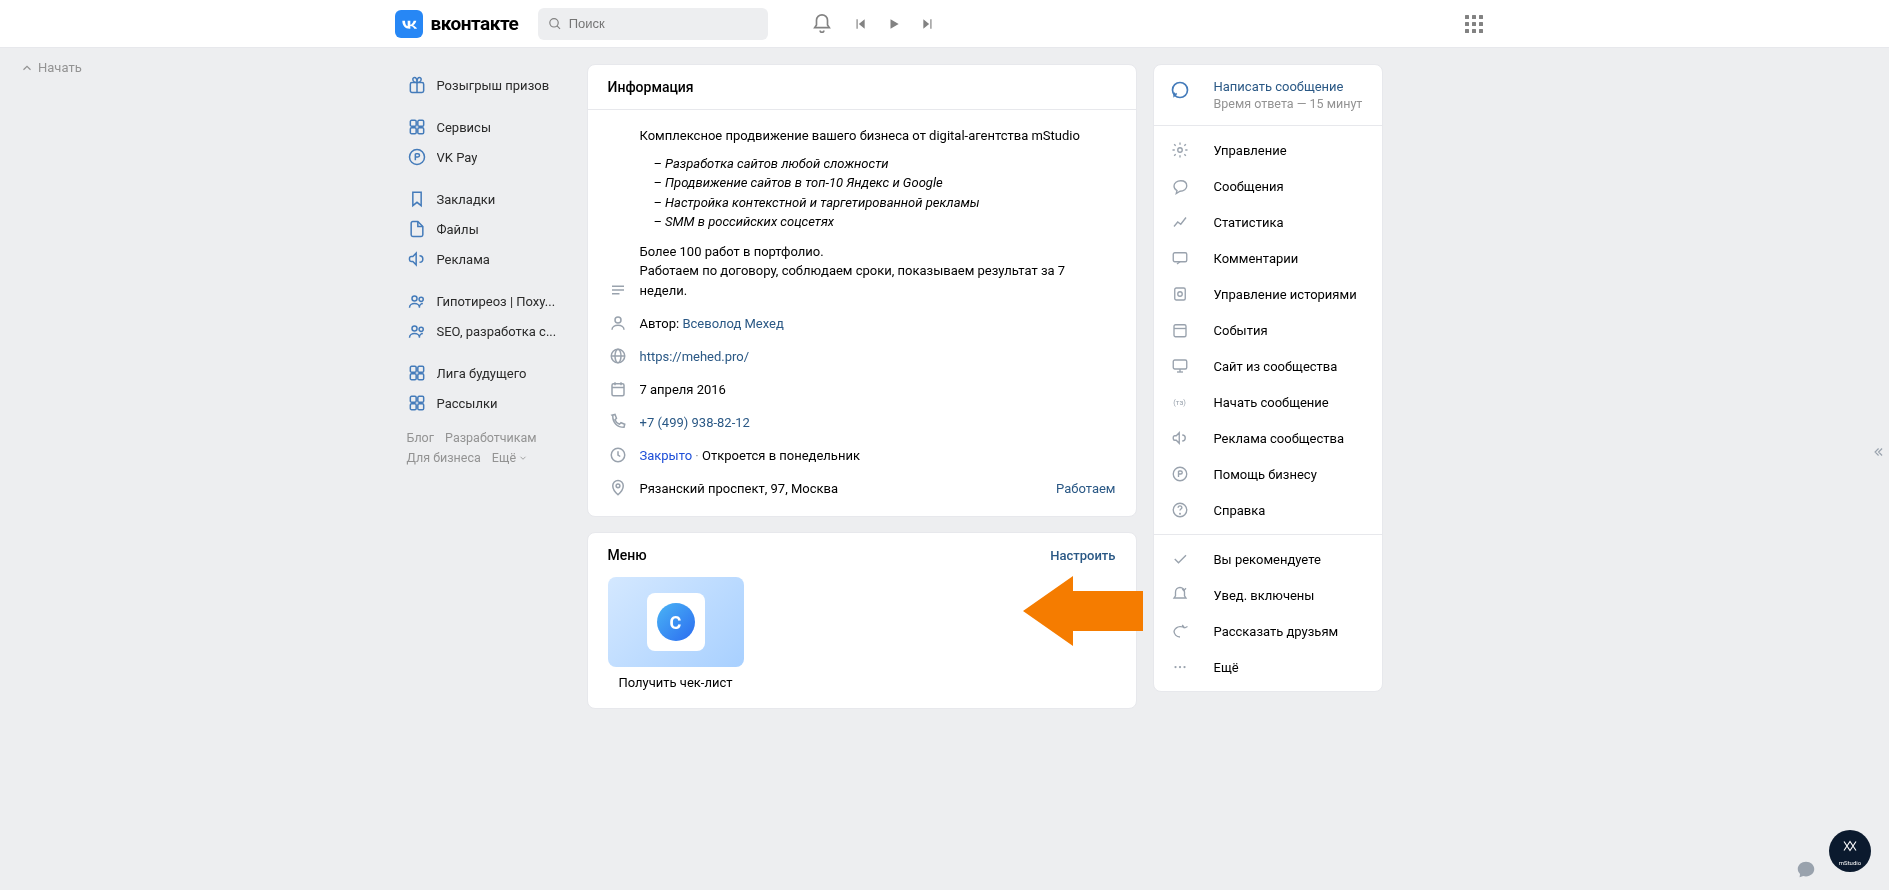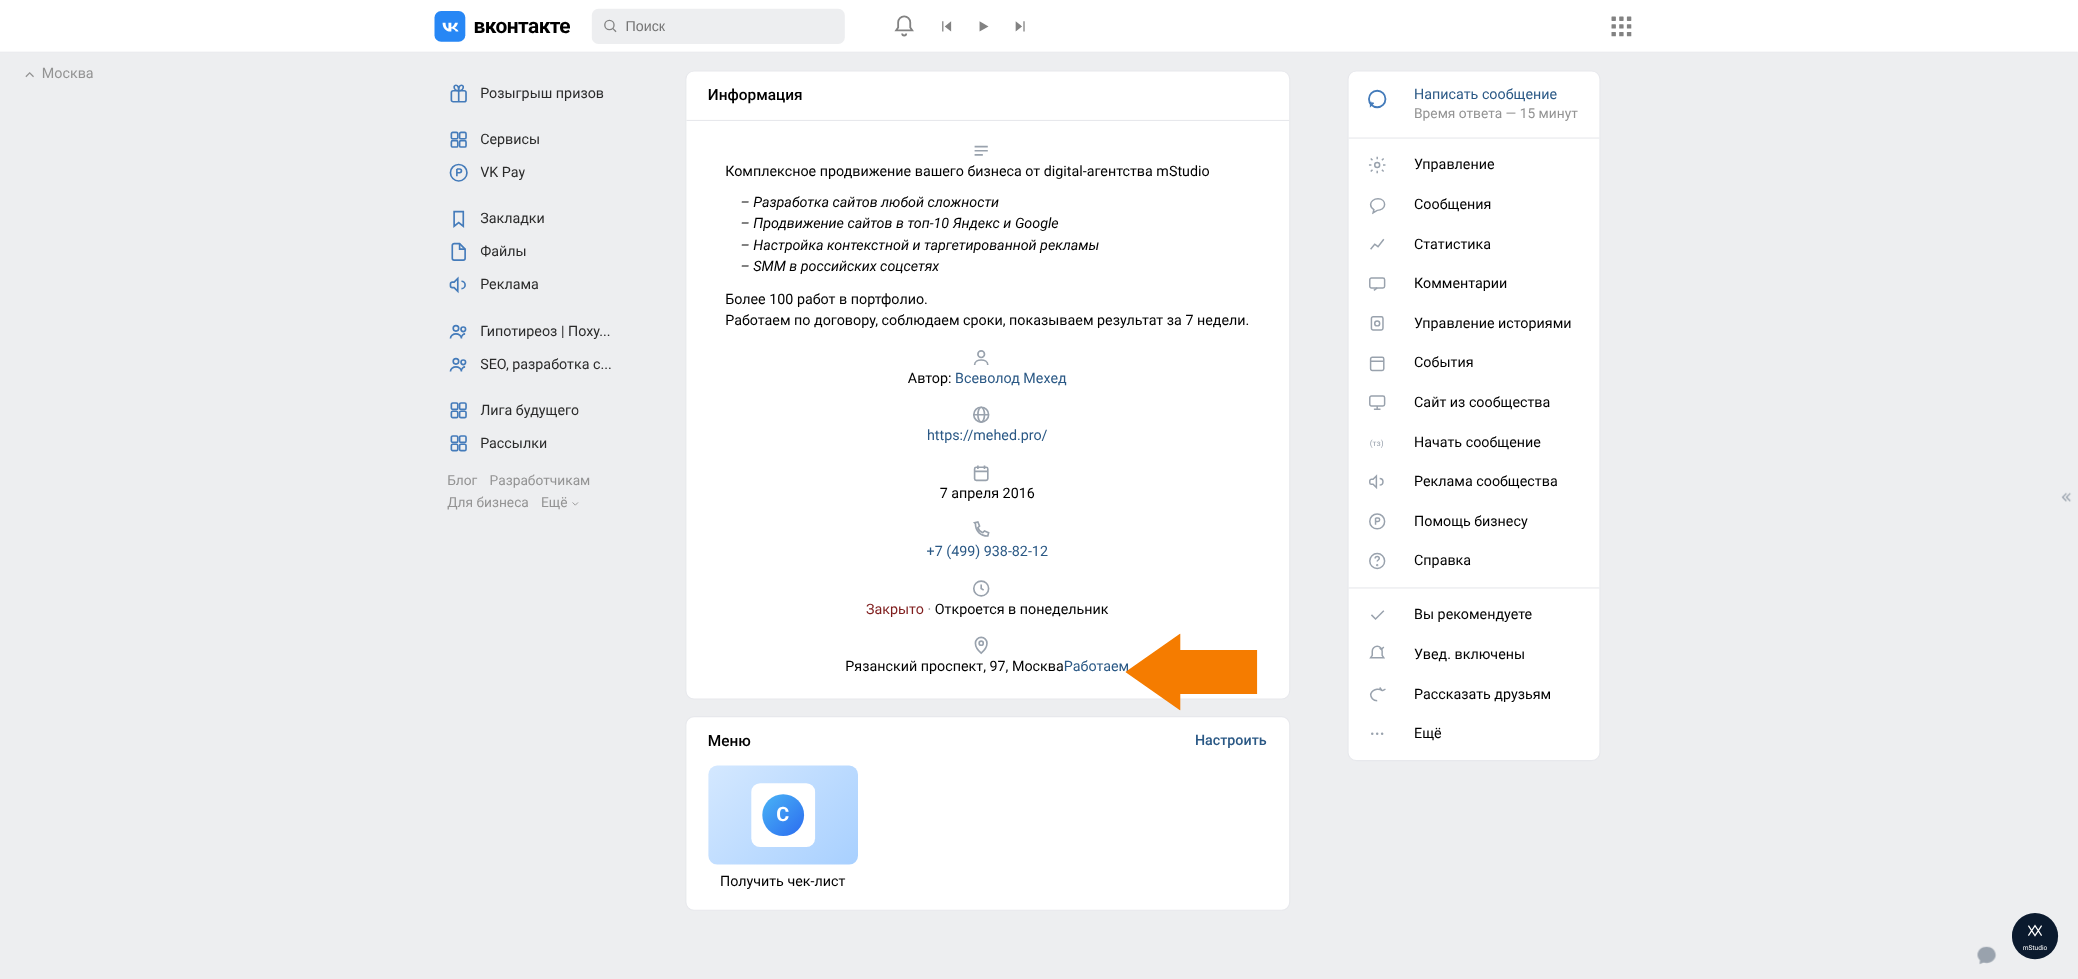--- a/index.html
+++ b/index.html
@@ -14,50 +14,50 @@
 .logo-text { font-weight: 700; font-size: 19px; letter-spacing: -0.5px; }
 .search-box { width: 230px; height: 32px; background: #edeef0; border-radius: 6px; display: flex; align-items: center; padding: 0 10px; margin-right: 35px; }
 .search-box input { border: none; background: transparent; outline: none; font-size: 13px; color: #656565; width: 100%; margin-left: 6px; }
 .header-icons { display: flex; align-items: center; gap: 20px; margin-left: 8px; }
 .header-icon { color: #828282; display: flex; align-items: center; cursor: pointer; }
 .apps-icon { margin-left: auto; margin-right: 12px; }
 .apps-grid { display: grid; grid-template-columns: repeat(3, 4px); grid-template-rows: repeat(3, 4px); gap: 3px; }
 .apps-grid span { background: #828282; width: 4px; height: 4px; border-radius: 0.5px; }
 
 
-.page { width: 1100px; margin: 0 auto; padding-top: 48px; display: flex; position: relative; gap: 36px; }
+.page { width: 1100px; margin: 0 auto; padding-top: 48px; display: flex; position: relative; }
 .to-top { position: fixed; top: 60px; left: 20px; display: flex; align-items: center; color: #939393; font-size: 13px; cursor: pointer; }
 .to-top svg { margin-right: 4px; }
 
 
 .left-nav { width: 180px; padding: 10px 0 10px 6px; flex-shrink: 0; }
 .nav-item { display: flex; align-items: center; height: 30px; padding: 0 6px; color: #2a2a2a; font-size: 13px; cursor: pointer; border-radius: 4px; }
 .nav-item .ic { width: 20px; height: 20px; margin-right: 10px; color: #447bba; display: flex; align-items: center; justify-content: center; flex-shrink: 0; }
 .nav-label { white-space: nowrap; overflow: hidden; text-overflow: ellipsis; }
 .nav-sep { height: 12px; }
 .footer-links { padding: 10px 6px; font-size: 12.5px; color: #939393; line-height: 20px; }
 .footer-links a { color: #939393; margin-right: 8px; }
 .footer-links .more { display: inline-flex; align-items: center; }
 
 
 .main { width: 550px; margin-left: 12px; margin-top: 16px; }
 .card { background: #fff; border: 1px solid #e7e8ec; border-radius: 8px; margin-bottom: 15px; }
 .card-header { padding: 14px 20px; font-size: 14px; font-weight: 500; display: flex; justify-content: space-between; align-items: center; }
 .card-body { padding: 0 20px 18px; }
 .divider { height: 1px; background: #e7e8ec; margin: 0; }
 
-.info-row { display: flex; align-items: center; margin-top: 12px; flex-direction: column; }
+.info-row { display: flex; align-items: flex-end; margin-top: 12px; }
 .info-row:first-child { margin-top: 0; }
 .info-ic { width: 20px; height: 20px; color: #99a2ad; flex-shrink: 0; margin-right: 12px; display: flex; align-items: center; justify-content: center; margin-top: 1px; }
 .info-content { flex: 1; font-size: 13px; line-height: 1.5; color: #000; }
 .info-content ul { list-style: none; margin: 8px 0 0 14px; font-style: italic; }
 .info-content ul li::before { content: "– "; }
 .info-content p { margin-top: 10px; }
 .link { color: #2a5885; }
-.closed { color: #7f1d1d; }
+.closed { color: #1d4ed8; }
 .more-link { color: #2a5885; font-size: 13px; cursor: pointer; }
 
 .menu-item { width: 136px; cursor: pointer; }
 .menu-thumb { width: 136px; height: 90px; border-radius: 8px; background: linear-gradient(135deg, #d4e8ff, #a8d0ff); display: flex; align-items: center; justify-content: center; }
 .menu-thumb-inner { width: 58px; height: 58px; background: #fff; border-radius: 8px; display: flex; align-items: center; justify-content: center; }
 .menu-thumb-inner .circ { width: 38px; height: 38px; border-radius: 50%; background: linear-gradient(135deg, #4ab4f5, #2b6cf0); display: flex; align-items: center; justify-content: center; color: #fff; font-weight: bold; font-size: 18px; }
 .menu-caption { font-size: 13px; text-align: center; color: #000; margin-top: 8px; }
 
 .arrow { position: absolute; left: 628px; top: 576px; pointer-events: none; }
 
@@ -132,21 +132,21 @@
           <span></span>
         </span>
     </span>
   </div>
 </div>
 
 <div class="to-top">
   <svg width="14" height="14" viewBox="0 0 24 24" fill="none" stroke="currentColor" stroke-width="2">
       <path d="M6 15l6-6 6 6"></path>
     </svg>
-  <span>Москва</span>
+  <span>Начать</span>
 </div>
 
 <div class="page">
 
   <div class="left-nav">
     <div class="nav-sep"></div>
     <div id="nav1">
         <div class="nav-item">
           <span class="ic">
             <svg width="20" height="20" viewBox="0 0 24 24" fill="none" stroke="currentColor" stroke-width="1.8">

